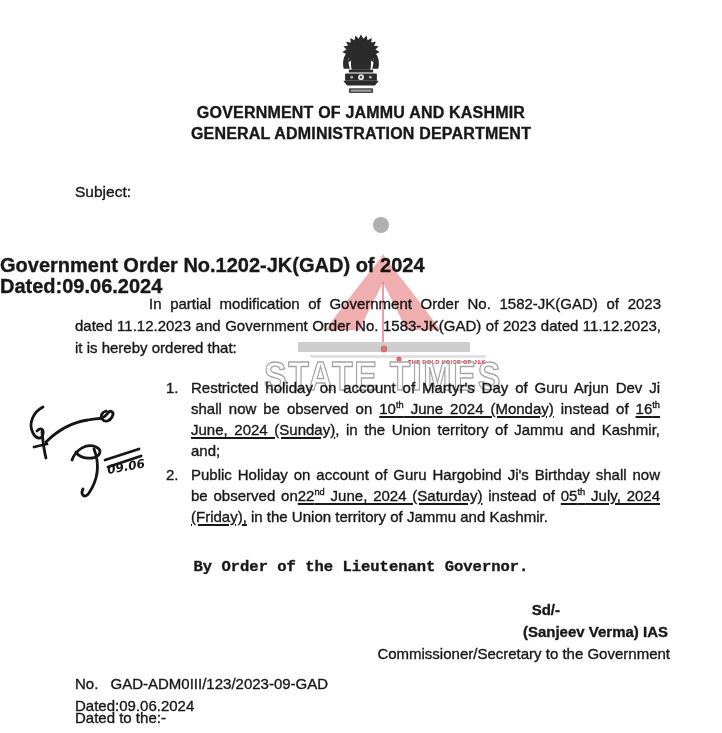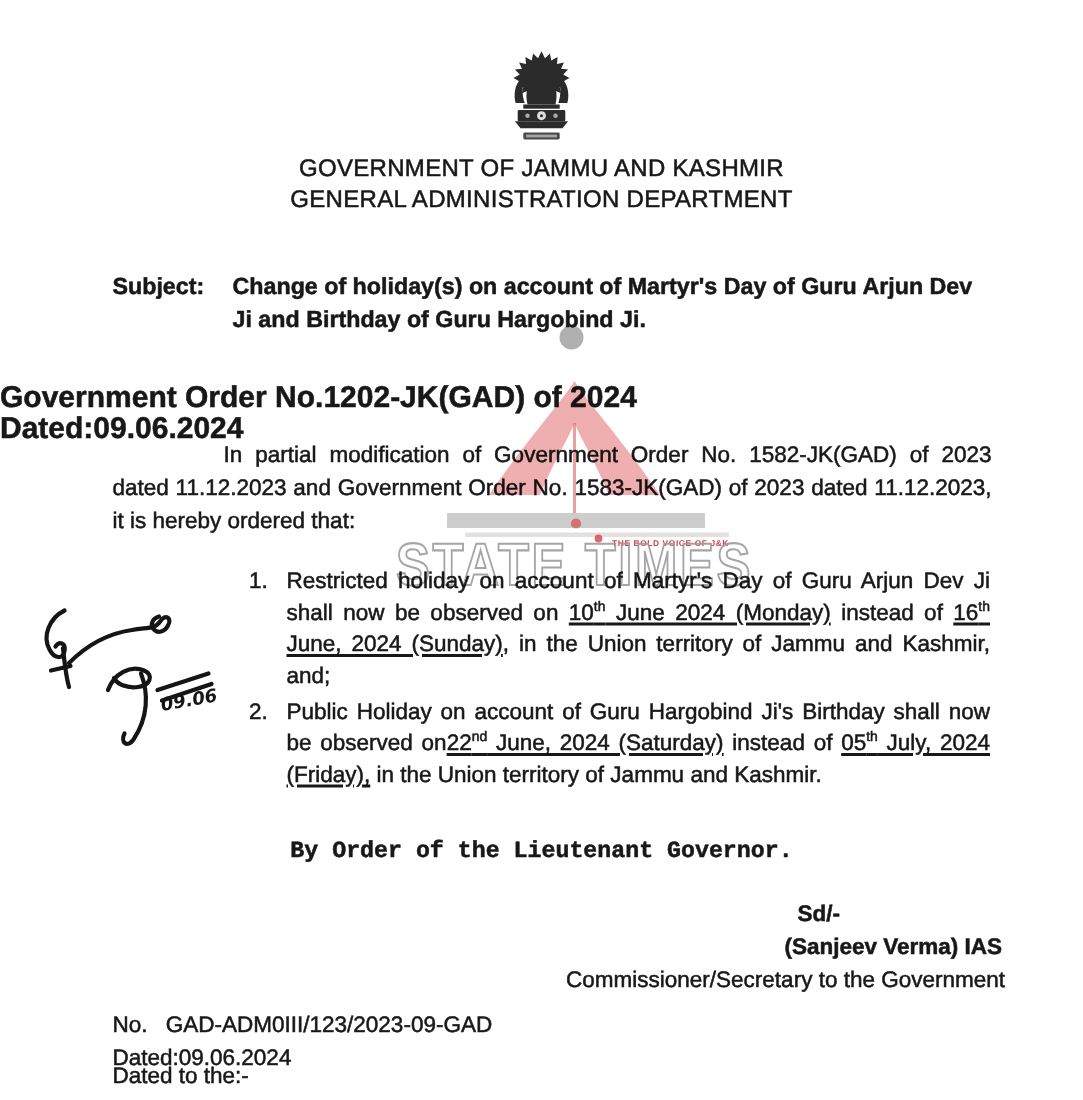--- a/index.html
+++ b/index.html
@@ -9,23 +9,23 @@
     font-family:"Liberation Sans", sans-serif; color:var(--ink);
     font-size:15px; line-height:22px; overflow:hidden;
     -webkit-text-stroke:0.35px;
   }
   .abs{position:absolute;}
   .b{font-weight:400;}
   .u{text-decoration:underline; text-decoration-thickness:1.6px; text-underline-offset:2px;}
   sup{font-size:.62em; line-height:0;}
   .emblem{left:50%; top:33px; transform:translateX(-50%);}
   .hdr{top:102px; left:0; width:100%;}
-  .hline{font-weight:400; font-size:16px; line-height:21px; text-align:center; letter-spacing:.2px;}
+  .hline{font-weight:700; font-size:16px; line-height:21px; text-align:center; letter-spacing:.2px;}
   .hline.und{text-decoration:underline; text-decoration-thickness:2px; text-underline-offset:2px;}
-  .subject{top:181px; left:75px; width:586px; display:flex; font-weight:700; font-size:15.5px; line-height:22px;}
+  .subject{top:181px; left:75px; width:586px; display:flex; font-weight:400; font-size:15.5px; line-height:22px;}
   .subject .lbl{width:80px; flex:none;}
   .subject .txt{flex:1;}
   .orderblk{top:255px; left:0; width:100%; text-align:left; font-weight:700; font-size:20px; line-height:21px;}
   .preamble{top:293px; left:75px; width:586px; text-align:justify; text-indent:74px;}
   .list{top:377px; left:166px; width:494px; line-height:21px;}
   .item{display:flex;}
   .item + .item{margin-top:3px;}
   .item .num{width:25px; flex:none;}
   .item .itext{flex:1; text-align:justify;}
   .byorder{top:556px; left:0; width:100%; text-align:center; font-weight:700; font-size:15.5px;font-family:Liberation Mono, monospace;}
@@ -67,21 +67,20 @@
     </svg>
   </div>
 
   <div class="abs hdr">
     <div class="hline">GOVERNMENT OF JAMMU AND KASHMIR</div>
     <div class="hline">GENERAL ADMINISTRATION DEPARTMENT</div>
   </div>
 
   <div class="abs subject">
     <div class="lbl">Subject:</div>
-    <div class="txt">Change of holiday(s) on account of Martyr's Day of Guru Arjun Dev Ji and Birthday of Guru Hargobind Ji.</div>
   </div>
 
   <div class="abs orderblk">
     <div>Government Order No.1202-JK(GAD) of 2024</div>
     <div>Dated:09.06.2024</div>
   </div>
 
   <div class="abs preamble">In partial modification of Government Order No. 1582-JK(GAD) of 2023 dated 11.12.2023 and Government Order No. 1583-JK(GAD) of 2023 dated 11.12.2023, it is hereby ordered that:</div>
 
   <div class="abs list">

